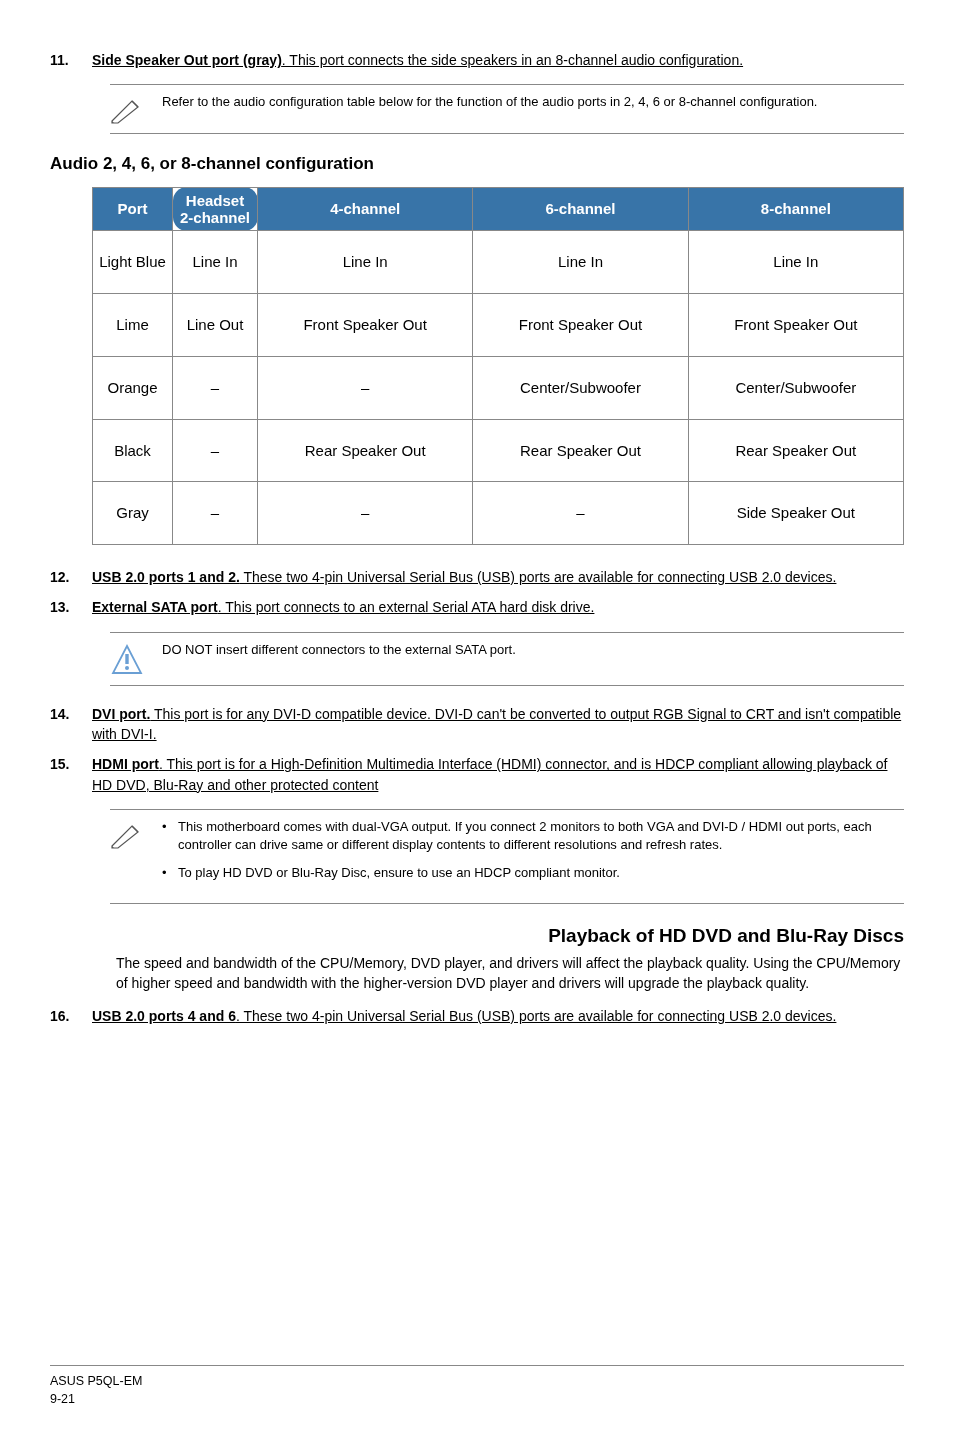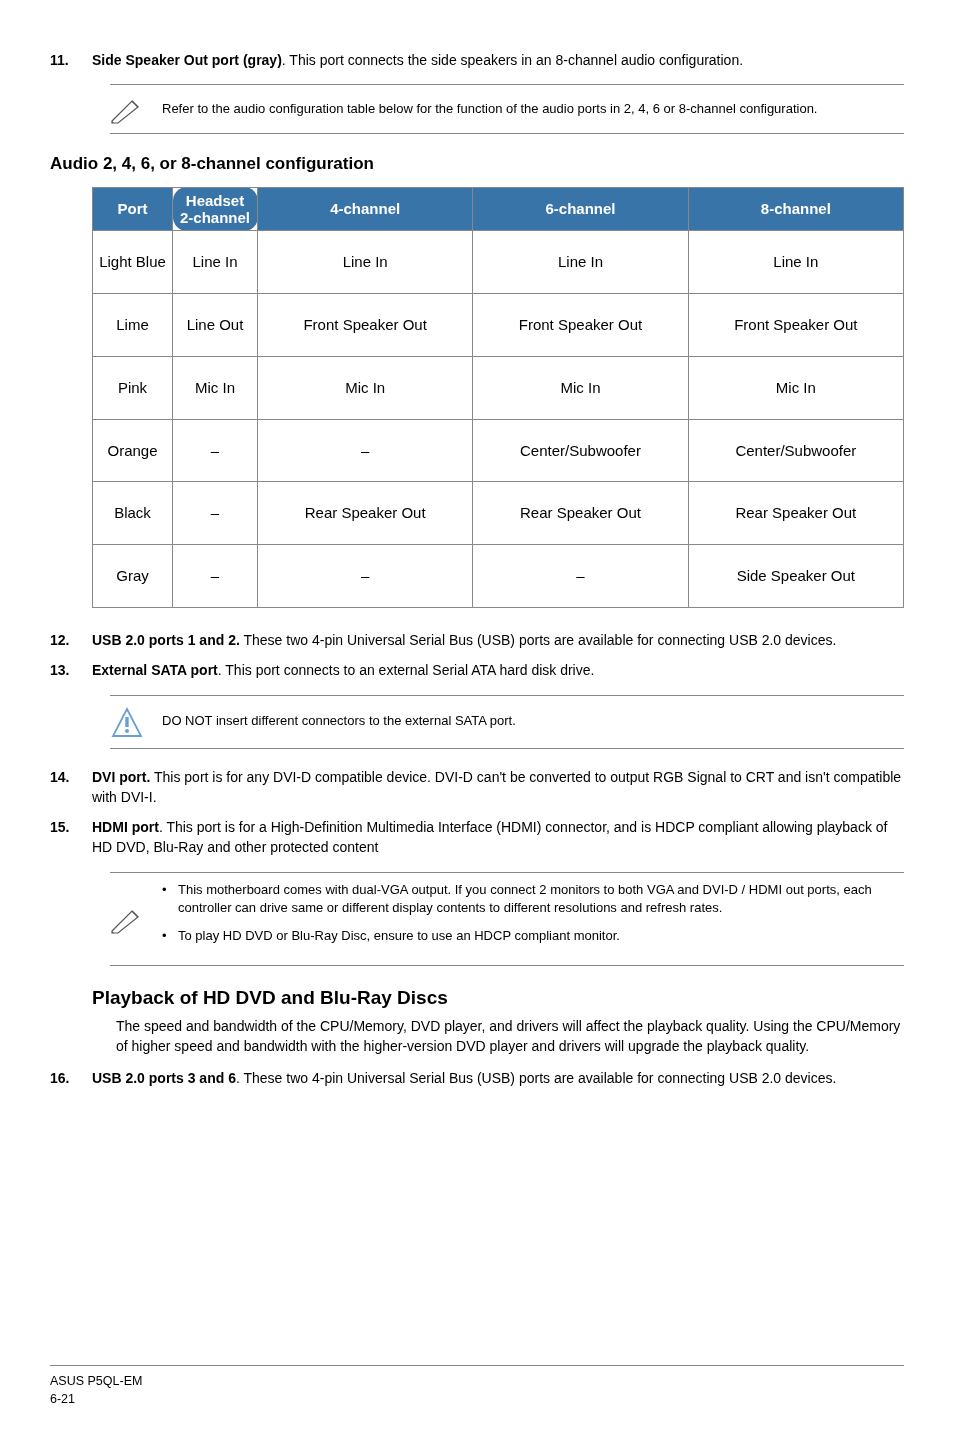--- a/index.html
+++ b/index.html
@@ -18,27 +18,28 @@
     display: flex;
     margin-bottom: 10px;
   }
   .item-num {
     font-weight: bold;
     width: 42px;
     flex-shrink: 0;
   }
   .item-body {
     flex: 1;
+    text-decoration: underline;
   }
   .item-body .lead-bold {
     font-weight: bold;
   }
   .note-block {
     display: flex;
-    align-items: center;
+    align-items: flex-start;
     border-top: 1px solid #888;
     border-bottom: 1px solid #888;
     margin: 14px 0 18px 60px;
     padding: 8px 0;
   }
   .note-icon {
     width: 52px;
     flex-shrink: 0;
     display: flex;
     align-items: center;
@@ -94,20 +95,21 @@
     padding: 20px 6px;
     text-align: center;
     vertical-align: middle;
   }
   table.audio th.port { width: 80px; }
   table.audio th.headset { width: 85px; line-height: 1.15; border-radius: 14px; }
   h3.sub-h {
     font-weight: bold;
     font-size: 19px;
     margin: 18px 0 4px 42px;
+    text-align: right;
   }
   .sub-p {
     margin-left: 66px;
     margin-bottom: 12px;
   }
   .footer {
     position: absolute;
     bottom: 30px;
     left: 50px;
     right: 50px;
@@ -164,27 +166,20 @@
       <td>Line In</td>
     </tr>
     <tr>
       <td>Lime</td>
       <td>Line Out</td>
       <td>Front Speaker Out</td>
       <td>Front Speaker Out</td>
       <td>Front Speaker Out</td>
     </tr>
     <tr>
-      <td>Pink</td>
-      <td>Mic In</td>
-      <td>Mic In</td>
-      <td>Mic In</td>
-      <td>Mic In</td>
-    </tr>
-    <tr>
       <td>Orange</td>
       <td>–</td>
       <td>–</td>
       <td>Center/Subwoofer</td>
       <td>Center/Subwoofer</td>
     </tr>
     <tr>
       <td>Black</td>
       <td>–</td>
       <td>Rear Speaker Out</td>
@@ -256,20 +251,20 @@
     </ul>
   </div>
 </div>
 
 <h3 class="sub-h">Playback of HD DVD and Blu-Ray Discs</h3>
 <p class="sub-p">The speed and bandwidth of the CPU/Memory, DVD player, and drivers will affect the playback quality. Using the CPU/Memory of higher speed and bandwidth with the higher-version DVD player and drivers will upgrade the playback quality.</p>
 
 <div class="item">
   <div class="item-num">16.</div>
   <div class="item-body">
-    <span class="lead-bold">USB 2.0 ports 3 and 6</span><span>. These two 4-pin Universal Serial Bus (USB) ports are available for connecting USB 2.0 devices.</span>
+    <span class="lead-bold">USB 2.0 ports 4 and 6</span><span>. These two 4-pin Universal Serial Bus (USB) ports are available for connecting USB 2.0 devices.</span>
   </div>
 </div>
 
 <div class="footer">
   <span>ASUS P5QL-EM</span>
-  <span>6-21</span>
+  <span>9-21</span>
 </div>
 
 </body></html>

